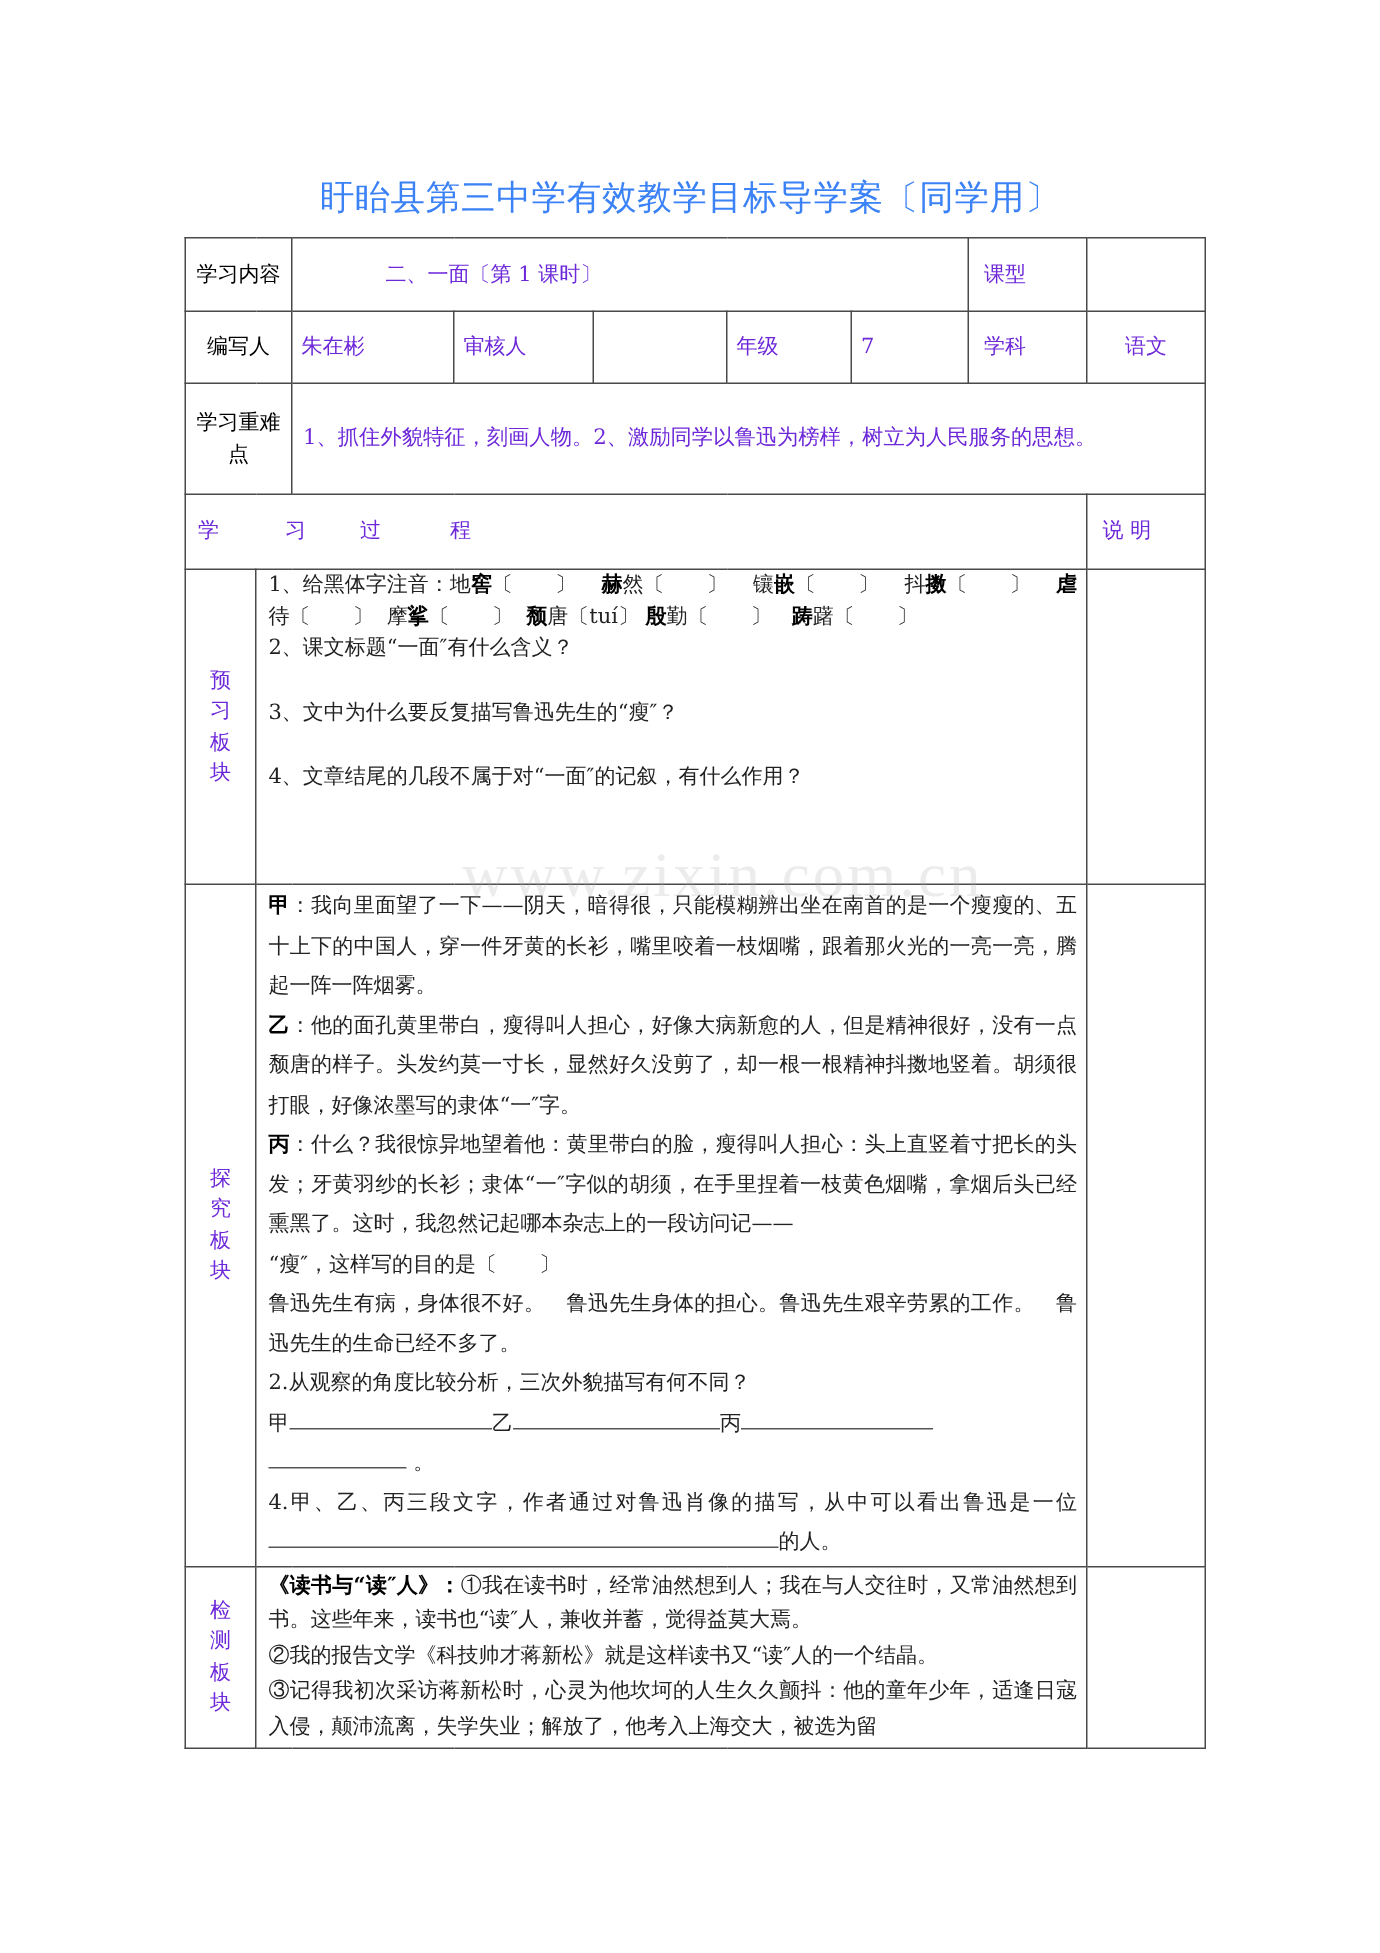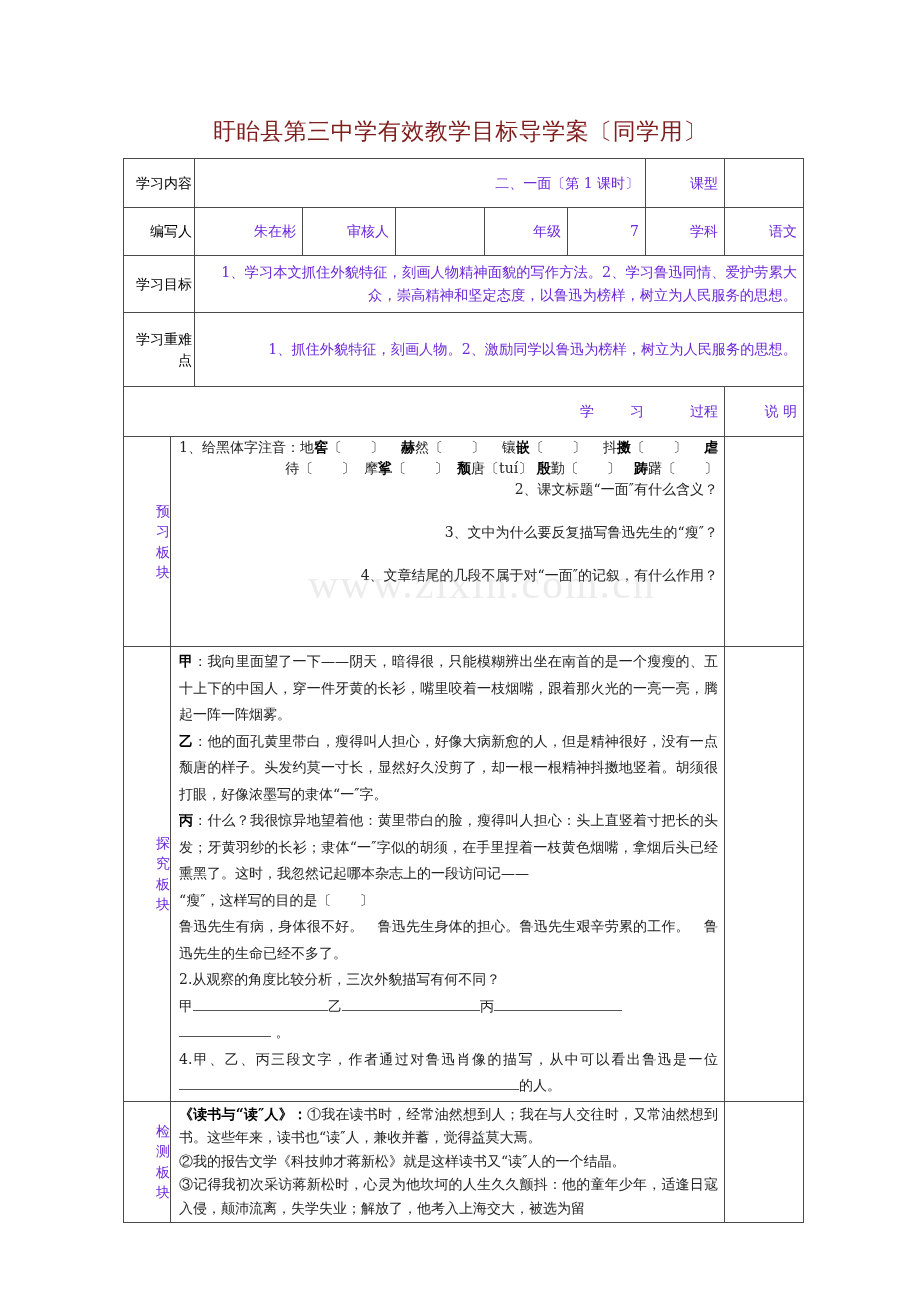--- a/index.html
+++ b/index.html
@@ -1,24 +1,24 @@
 <!DOCTYPE html>
 <html><head>
 <meta charset="utf-8">
 <style>
   html, body { margin: 0; padding: 0; background: #ffffff; }
   body { width: 920px; height: 1302px; position: relative; overflow: hidden;
          font-family: "DejaVu Serif", "Liberation Serif", serif; color: #111; }
   .title { position: absolute; top: 116px; left: 0; width: 920px; text-align: center;
            font-family: "DejaVu Sans", "Liberation Sans", sans-serif;
-           font-size: 23px; letter-spacing: 0.5px; color: #7f1d1d; }
+           font-size: 23px; letter-spacing: 0.5px; color: #3b82f6; }
   .tbl { position: absolute; left: 123px; top: 158px; width: 680px;
          border-collapse: collapse; table-layout: fixed; }
   .tbl td { border: 1px solid #4a4a4a; padding: 0 6px; font-size: 14px;
-            vertical-align: middle; line-height: 1.45; text-align: right; }
+            vertical-align: middle; line-height: 1.45; }
   .hd { font-family: "DejaVu Sans", "Liberation Sans", sans-serif; text-align: center;
         font-size: 14.5px; color: #000; padding: 0 2px !important; }
   .ser { color: #6d28d9; }
   .center { text-align: center; }
   .sec-label { text-align: center; font-family: "DejaVu Sans", "Liberation Sans", sans-serif;
                font-size: 15px; line-height: 1.85; padding: 0 !important; }
   .content { vertical-align: top !important; padding: 2px 6px 2px 8px !important;
              font-size: 14.4px; line-height: 1.6; color: #222; }
   .bold { font-weight: bold; color: #000; }
   .gap { height: 22px; }
@@ -59,24 +59,20 @@
     <td colspan="2" class="hd">编写人</td>
     <td class="ser">朱在彬</td>
     <td class="ser">审核人</td>
     <td class="ser"></td>
     <td class="ser">年级</td>
     <td class="ser">7</td>
     <td class="ser" style="padding-left:10px;">学科</td>
     <td class="ser center">语文</td>
   </tr>
 
-  <tr style="height:57px">
-    <td colspan="2" class="hd">学习目标</td>
-    <td colspan="7" class="ser" style="font-size:14.3px; line-height:1.6; padding-left:7px;">1、学习本文抓住外貌特征，刻画人物精神面貌的写作方法。2、学习鲁迅同情、爱护劳累大众，崇高精神和坚定态度，以鲁迅为榜样，树立为人民服务的思想。</td>
-  </tr>
 
   <tr style="height:74px">
     <td colspan="2" class="hd">学习重难点</td>
     <td colspan="7" class="ser" style="font-size:14.2px; padding-left:7px;">1、抓住外貌特征，刻画人物。2、激励同学以鲁迅为榜样，树立为人民服务的思想。</td>
   </tr>
 
   <tr style="height:50px">
     <td colspan="8" class="ser process" style="padding-left:8px;">
       <span style="width:58px">学</span><span style="width:50px">习</span><span style="width:60px">过</span><span>程</span>
     </td>

